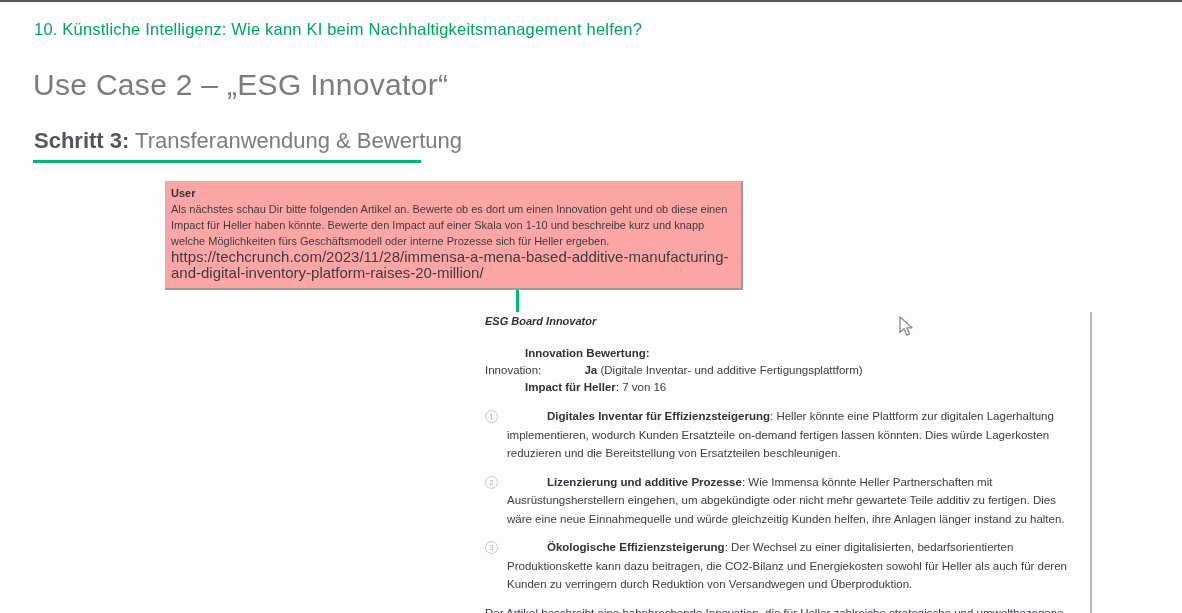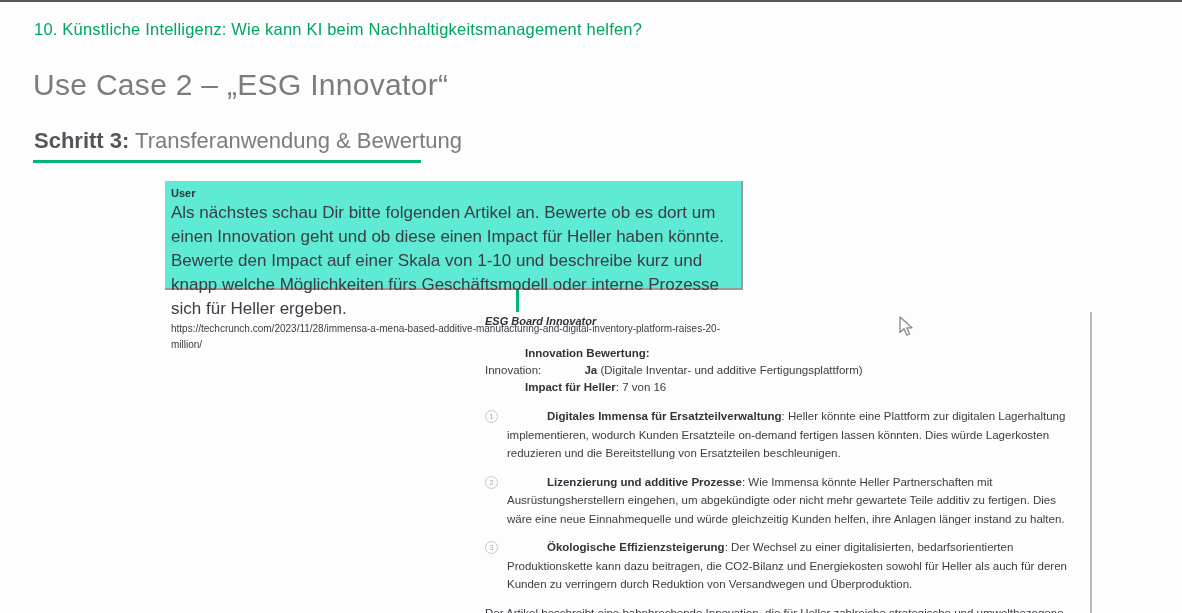--- a/index.html
+++ b/index.html
@@ -20,27 +20,27 @@
     position:absolute; left:33px; top:44px;
     font-size:30px; font-weight:400; color:#7b7b80; letter-spacing:.3px;margin-top:24px;
   }
   .step-heading { position:absolute; left:34px; top:128px; font-size:22px; }
   .step-label { font-weight:700; color:#54545b; }
   .step-title { font-weight:400; color:#7b7b80; }
   .step-underline { position:absolute; left:33px; top:160px; width:388px; height:3px; background:#00b573; }
 
   .user-card {
     position:absolute; left:165px; top:181px; width:578px; height:109px;
-    background:#5eead4;
+    background:#fca5a5;
     border-right:2px solid #9a9a9a; border-bottom:2px solid #9a9a9a;
     padding:5px 10px 6px 6px;
   }
   .author { font-size:11px; font-weight:700; color:#32323a; line-height:15px; }
-  .msg-text { font-size:17px; line-height:24px; color:#3c3c44; }
-  .msg-url { font-size:10px; line-height:16px; color:#3c3c44; word-break:break-word; }
+  .msg-text { font-size:11px; line-height:16px; color:#3c3c44; }
+  .msg-url { font-size:15px; line-height:16px; color:#3c3c44; word-break:break-word; }
 
   .connector { position:absolute; left:516px; top:290px; width:3px; height:22px; background:#00b573; }
 
   .assistant { position:absolute; left:485px; top:314px; width:592px; }
   .assistant .author { margin-bottom:16px;font-style:italic; }
   .meta-line { font-size:11.5px; line-height:17px; color:#3c3c44; }
   .meta-line b, .item-title { font-weight:700; color:#32323a;padding-left:40px; }
 
   .num-list { margin-top:11px; }
   .num-item { display:flex; margin-bottom:10px; }
@@ -78,21 +78,21 @@
 
 <div class="assistant">
   <div class="author">ESG Board Innovator</div>
   <div class="meta-line"><b>Innovation Bewertung:</b></div>
   <div class="meta-line"><span>Innovation:</span> <b>Ja</b> <span>(Digitale Inventar- und additive Fertigungsplattform)</span></div>
   <div class="meta-line"><b>Impact für Heller</b><span>: 7 von 16</span></div>
 
   <div class="num-list">
     <div class="num-item">
       <div class="num-marker">1</div>
-      <div class="item-body"><span class="item-title">Digitales Immensa für Ersatzteilverwaltung</span><span>: Heller könnte eine Plattform zur digitalen Lagerhaltung implementieren, wodurch Kunden Ersatzteile on-demand fertigen lassen könnten. Dies würde Lagerkosten reduzieren und die Bereitstellung von Ersatzteilen beschleunigen.</span></div>
+      <div class="item-body"><span class="item-title">Digitales Inventar für Effizienzsteigerung</span><span>: Heller könnte eine Plattform zur digitalen Lagerhaltung implementieren, wodurch Kunden Ersatzteile on-demand fertigen lassen könnten. Dies würde Lagerkosten reduzieren und die Bereitstellung von Ersatzteilen beschleunigen.</span></div>
     </div>
     <div class="num-item">
       <div class="num-marker">2</div>
       <div class="item-body"><span class="item-title">Lizenzierung und additive Prozesse</span><span>: Wie Immensa könnte Heller Partnerschaften mit Ausrüstungsherstellern eingehen, um abgekündigte oder nicht mehr gewartete Teile additiv zu fertigen. Dies wäre eine neue Einnahmequelle und würde gleichzeitig Kunden helfen, ihre Anlagen länger instand zu halten.</span></div>
     </div>
     <div class="num-item">
       <div class="num-marker">3</div>
       <div class="item-body"><span class="item-title">Ökologische Effizienzsteigerung</span><span>: Der Wechsel zu einer digitalisierten, bedarfsorientierten Produktionskette kann dazu beitragen, die CO2-Bilanz und Energiekosten sowohl für Heller als auch für deren Kunden zu verringern durch Reduktion von Versandwegen und Überproduktion.</span></div>
     </div>
   </div>

